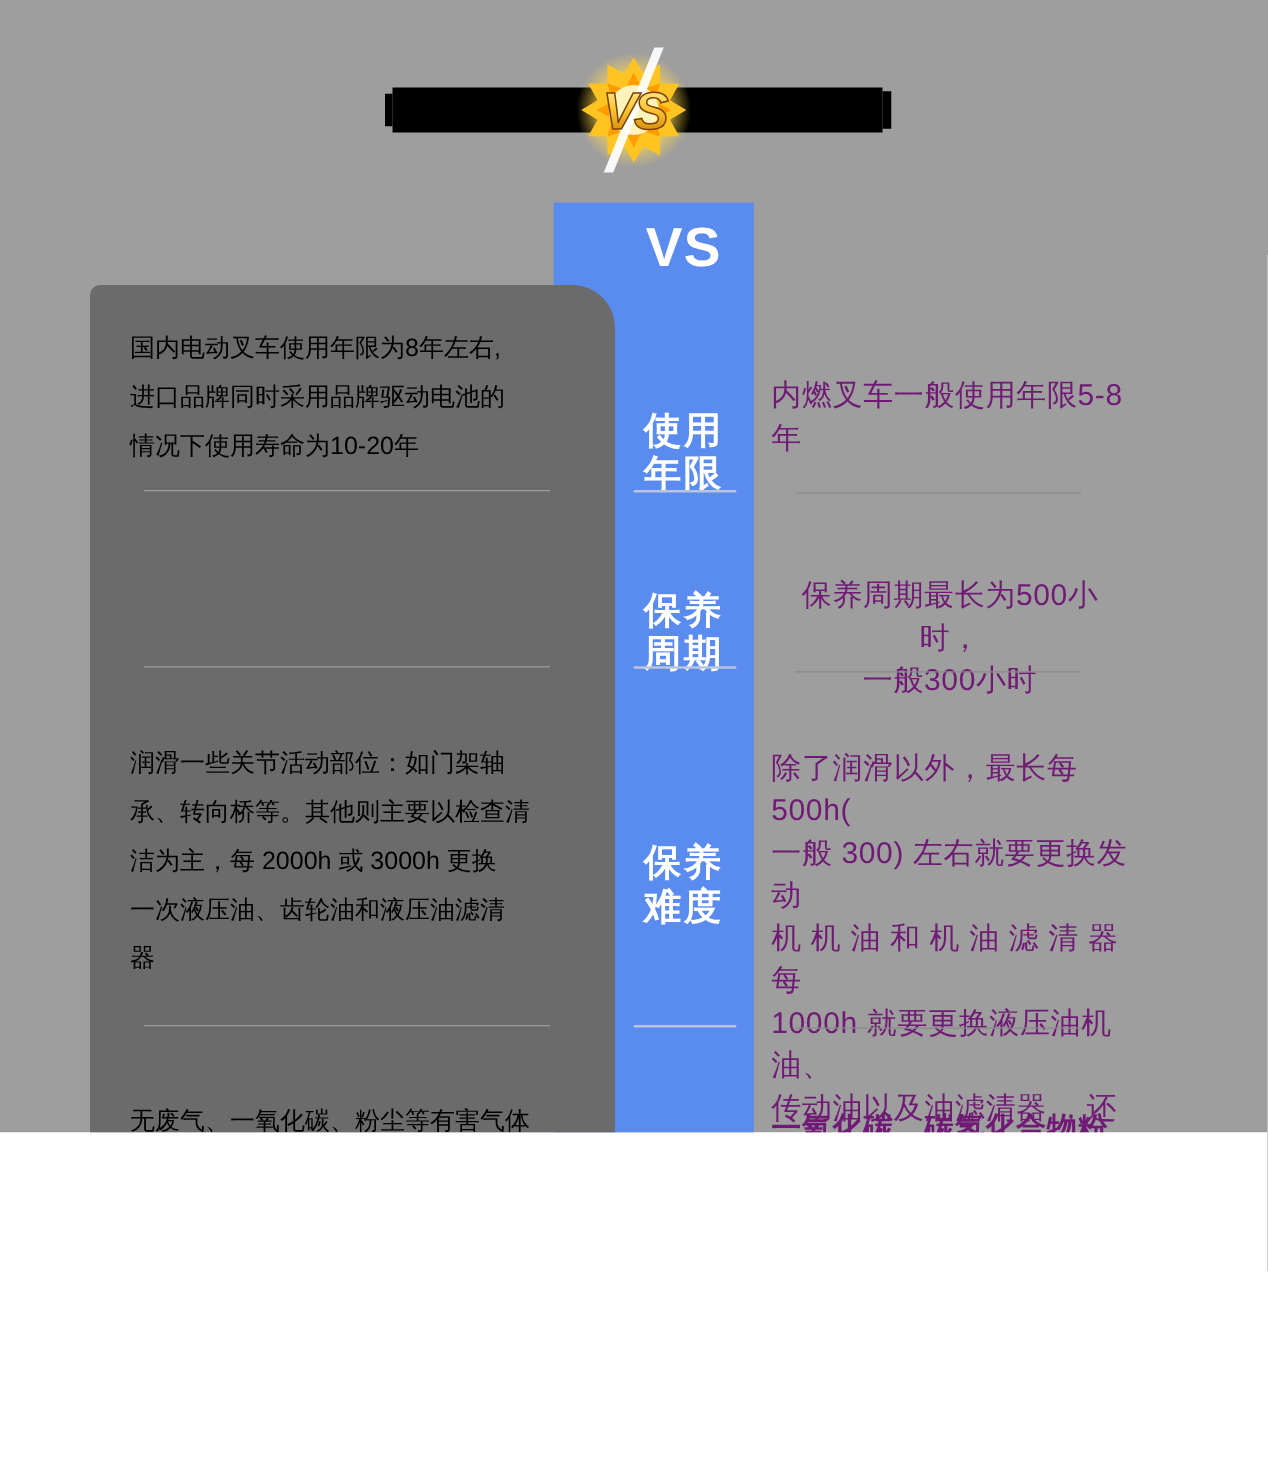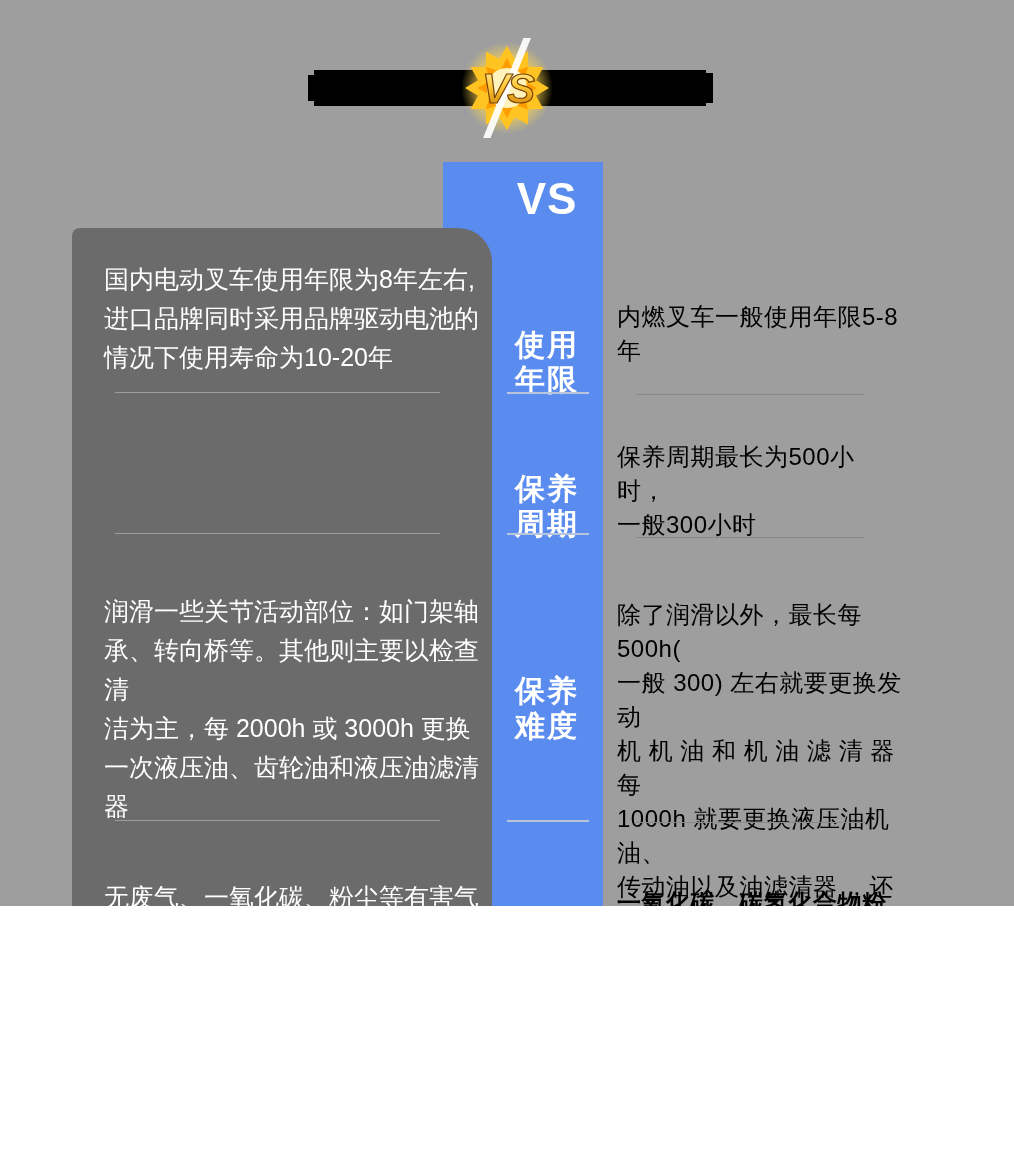--- a/index.html
+++ b/index.html
@@ -47,35 +47,35 @@
     position:absolute;left:64px;width:82px;height:2px;background:#b9c5dd;
   }
   .bd-1{top:230px;} .bd-2{top:371px;} .bd-3{top:658px;}
   
   .left-panel{
     position:absolute;left:72px;top:228px;width:420px;height:802px;
     background:#6b6b6b;border-radius:8px 34px 34px 34px;z-index:2;
   }
   .left-text{
     position:absolute;left:32px;width:384px;
-    color:#ffffff;font-size:25px;line-height:39px;font-weight:500;
+    color:#000000;font-size:20px;line-height:39px;font-weight:500;
     white-space:pre-line;
   }
   .lt-1{top:32px;} .lt-2{top:208px;} .lt-3{top:364px;} .lt-4{top:650px;}
   .left-divider{
     position:absolute;left:43px;width:325px;height:1px;background:#9d9d9d;
   }
   .ld-1{top:164px;} .ld-2{top:305px;} .ld-3{top:592px;}
   
   .right-text{
     position:absolute;left:617px;width:286px;
-    color:#000000;font-size:24px;line-height:34px;font-weight:400;
+    color:#701a75;font-size:24px;line-height:34px;font-weight:400;
     letter-spacing:0.5px;white-space:pre-line;z-index:1;
   }
-  .rt-1{top:300px;} .rt-2{top:440px;} .rt-3{top:598px;} .rt-4{top:886px;font-weight:bold;}
+  .rt-1{top:300px;} .rt-2{top:460px;text-align:center;} .rt-3{top:598px;} .rt-4{top:886px;font-weight:bold;}
   .right-divider{
     position:absolute;left:636px;width:229px;height:1px;background:#8a8a8a;z-index:1;
   }
   .rd-1{top:394px;} .rd-2{top:537px;} .rd-3{top:822px;}
   
   .thumb{position:absolute;width:82px;height:74px;z-index:3;}
   .thumb .dome{position:absolute;left:4px;top:0;width:74px;height:74px;border-radius:50%;}
   .thumb .base{position:absolute;left:0;top:43px;width:82px;height:31px;}
   .thumb svg{position:absolute;left:19px;top:13px;width:44px;height:44px;fill:#ffffff;}
   .thumb-up{left:230px;top:989px;}

